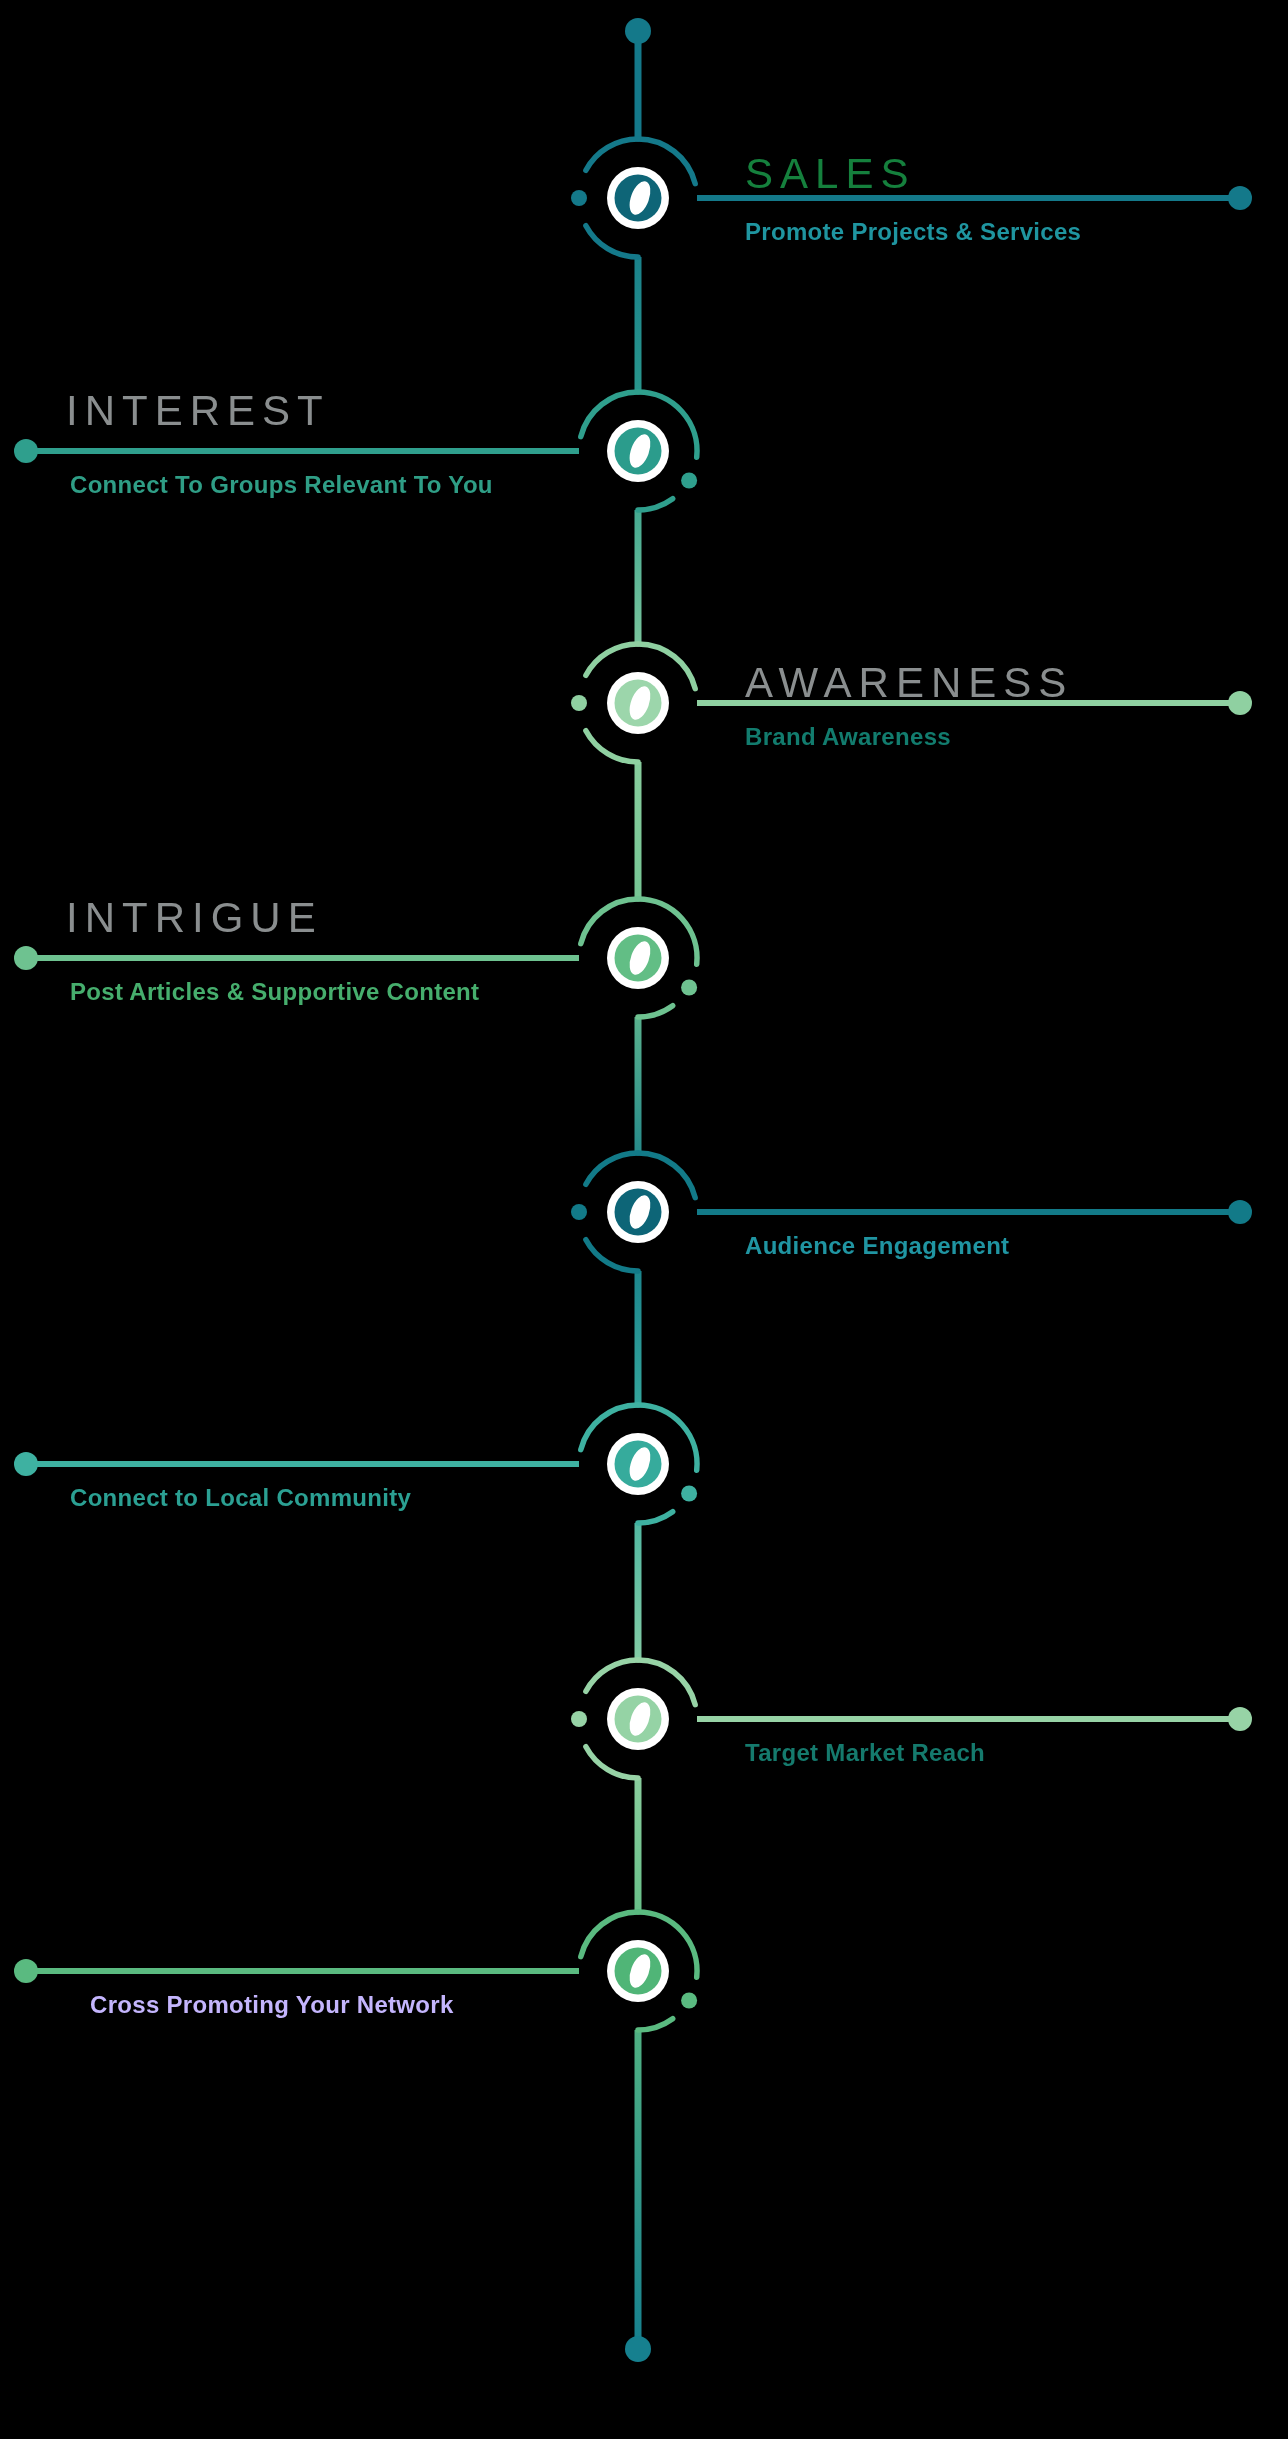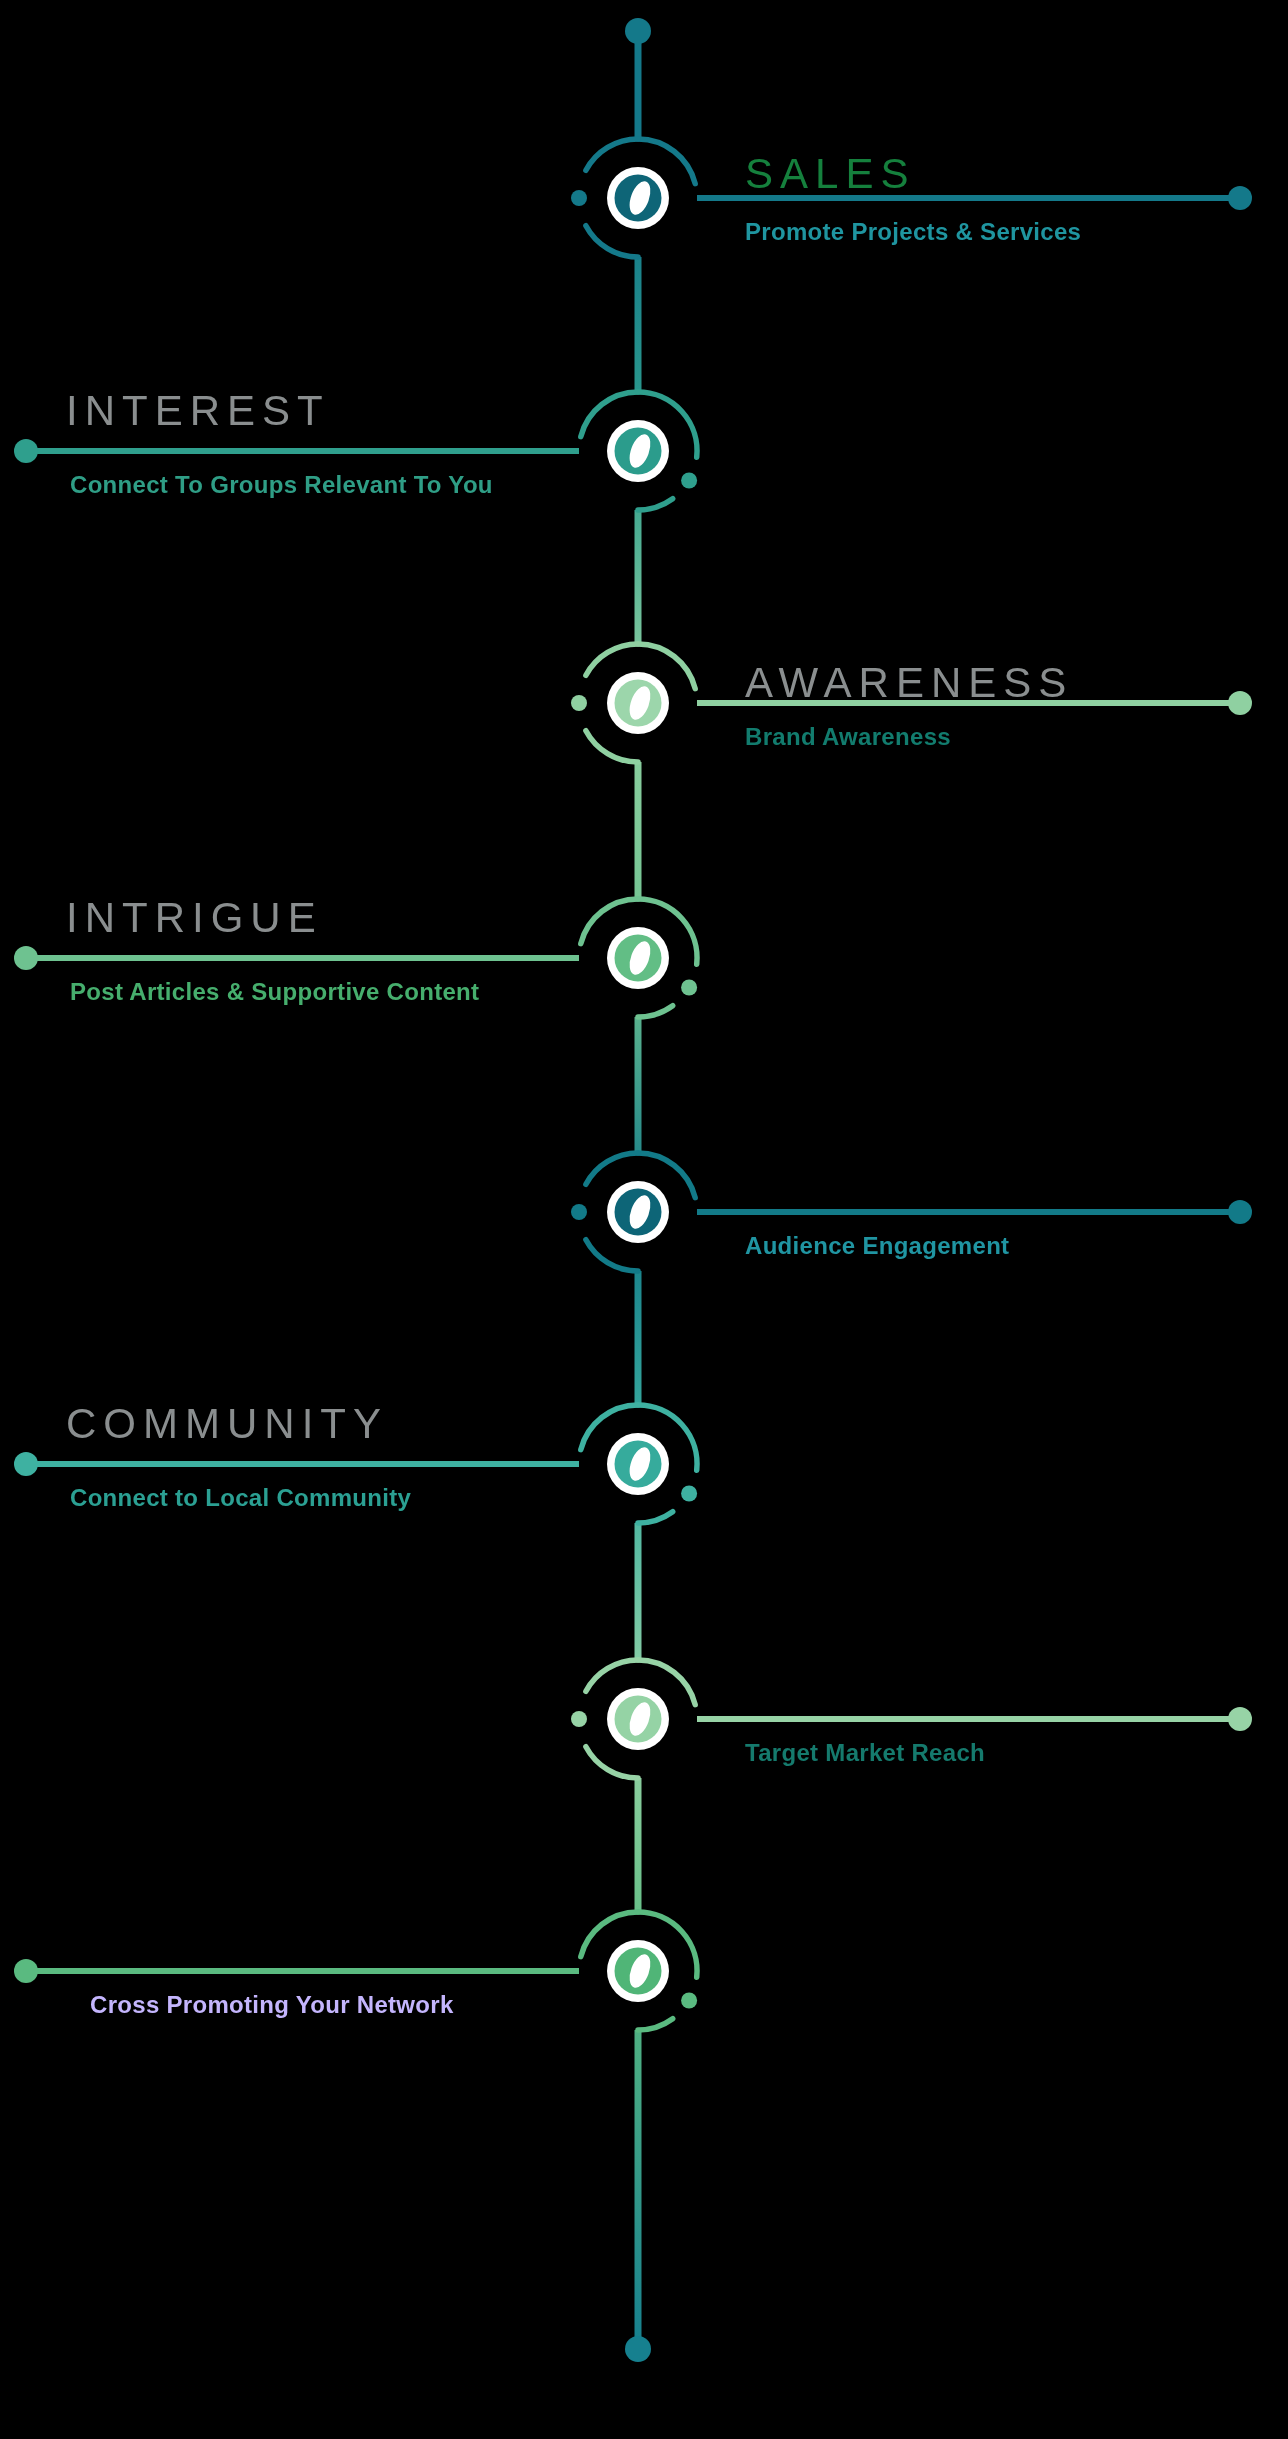--- a/index.html
+++ b/index.html
@@ -176,20 +176,19 @@
   <div class="s" style="left: 70px; top: 473px; color: rgb(47, 158, 134);">Connect To Groups Relevant To You</div>
 
   <div class="t" style="left: 745px; top: 642px; color: rgb(138, 142, 143); margin-top: 20px;">AWARENESS</div>
   <div class="s" style="left: 745px; top: 725px; color: rgb(18, 124, 110);">Brand Awareness</div>
 
   <div class="t" style="left: 66px; top: 897px; color: rgb(138, 142, 143);">INTRIGUE</div>
   <div class="s" style="left: 70px; top: 980px; color: rgb(70, 174, 109);">Post Articles &amp; Supportive Content</div>
 
   <div class="s" style="left: 745px; top: 1234px; color: rgb(32, 149, 162);">Audience Engagement</div>
 
-  <div class="t" style="left: 66px; top: 1403px; color: rgb(138, 142, 143);">COMMUNITY</div>
   <div class="s" style="left: 70px; top: 1486px; color: rgb(43, 160, 147);">Connect to Local Community</div>
 
   <div class="s" style="left: 745px; top: 1741px; color: rgb(21, 122, 109);">Target Market Reach</div>
 
   <div class="s" style="left: 70px; top: 1993px; color: #c4b5fd; margin-left: 20px;">Cross Promoting Your Network</div>
 
 </div>
 
 </body></html>

